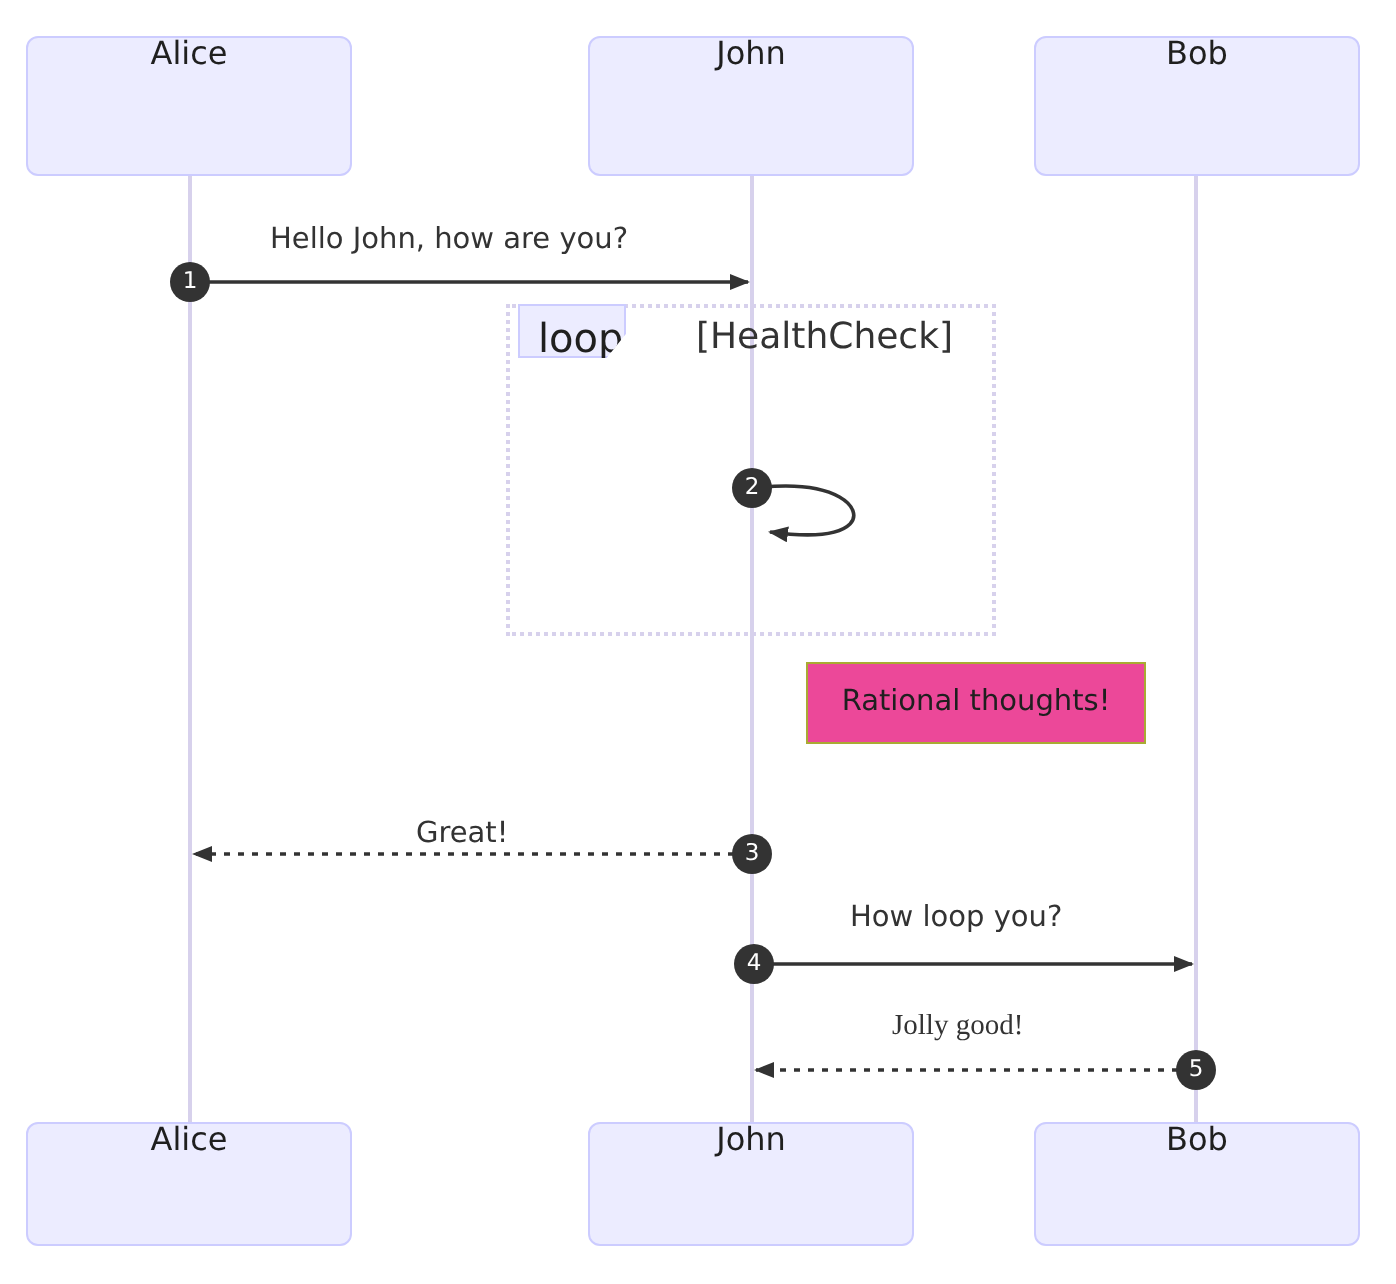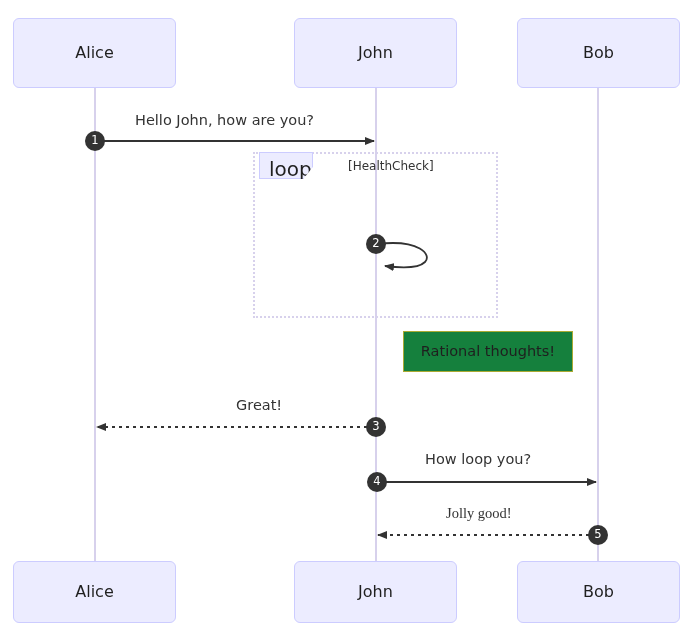--- a/index.html
+++ b/index.html
@@ -21,21 +21,21 @@
     width: 698px;
     height: 642px;
   }
   .actor-box {
     position: absolute;
     box-sizing: border-box;
     background: #ECECFF;
     border: 1px solid #CCCCFF;
     border-radius: 6px;
     display: flex;
-    align-items: center;
+    align-items: flex-start;
     justify-content: center;
   }
   .actor-label {
     font-size: 16px;
     color: #1f1f1f;
     line-height: 1;
     user-select: none;
   }
   .lifeline {
     position: absolute;
@@ -78,29 +78,29 @@
     font-size: 20px;
     color: #1f1f1f;
     line-height: 1;
     padding: 6px 9px 6px 9px;
     box-sizing: border-box;
     clip-path: polygon(0 0, 100% 0, 100% 55%, 82% 100%, 0 100%);
     white-space: nowrap;
   }
   .loop-title {
     position: absolute;
-    font-size: 12px;
+    font-size: 18px;
     color: #333333;
     white-space: nowrap;
     line-height: 1;
   }
   .note-box {
     position: absolute;
     box-sizing: border-box;
-    background: #15803d;
+    background: #ec4899;
     border: 1px solid #AAAA33;
     display: flex;
     align-items: center;
     justify-content: center;
   }
   .note-text {
     font-size: 14.5px;
     color: #1f1f1f;
     line-height: 1;
     white-space: nowrap;
@@ -162,21 +162,21 @@
     <path d="M377,244 C420,239 432,255 425,262 C418,269 400,268 385,266" fill="none" stroke="#333333" stroke-width="1.8" marker-end="url(#ah)"></path>
 
     <line x1="374" y1="427" x2="97" y2="427" stroke="#333333" stroke-width="1.8" stroke-dasharray="3,4" marker-end="url(#ah-l)"></line>
 
     <line x1="377" y1="482" x2="596" y2="482" stroke="#333333" stroke-width="1.8" marker-end="url(#ah)"></line>
 
     <line x1="596" y1="535" x2="378" y2="535" stroke="#333333" stroke-width="1.8" stroke-dasharray="3,4" marker-end="url(#ah-l)"></line>
   </svg>
 
   <div class="msg-text" style="left:135px; top:113px;">Hello John, how are you?</div>
-  <div class="msg-text" style="left:208px; top:398px;margin-left:28px;">Great!</div>
+  <div class="msg-text" style="left:208px; top:410px;">Great!</div>
   <div class="msg-text" style="left:425px; top:452px;">How loop you?</div>
   <div class="msg-text" style="left:446px; top:506px;font-family:Liberation Serif, serif;">Jolly good!</div>
 
   <div class="seq-num" style="left:85px; top:131px;">1</div>
   <div class="seq-num" style="left:366px; top:234px;">2</div>
   <div class="seq-num" style="left:366px; top:417px;">3</div>
   <div class="seq-num" style="left:367px; top:472px;">4</div>
   <div class="seq-num" style="left:588px; top:525px;">5</div>
 
   <div class="note-box" style="left:403px; top:331px; width:170px; height:41px;">

